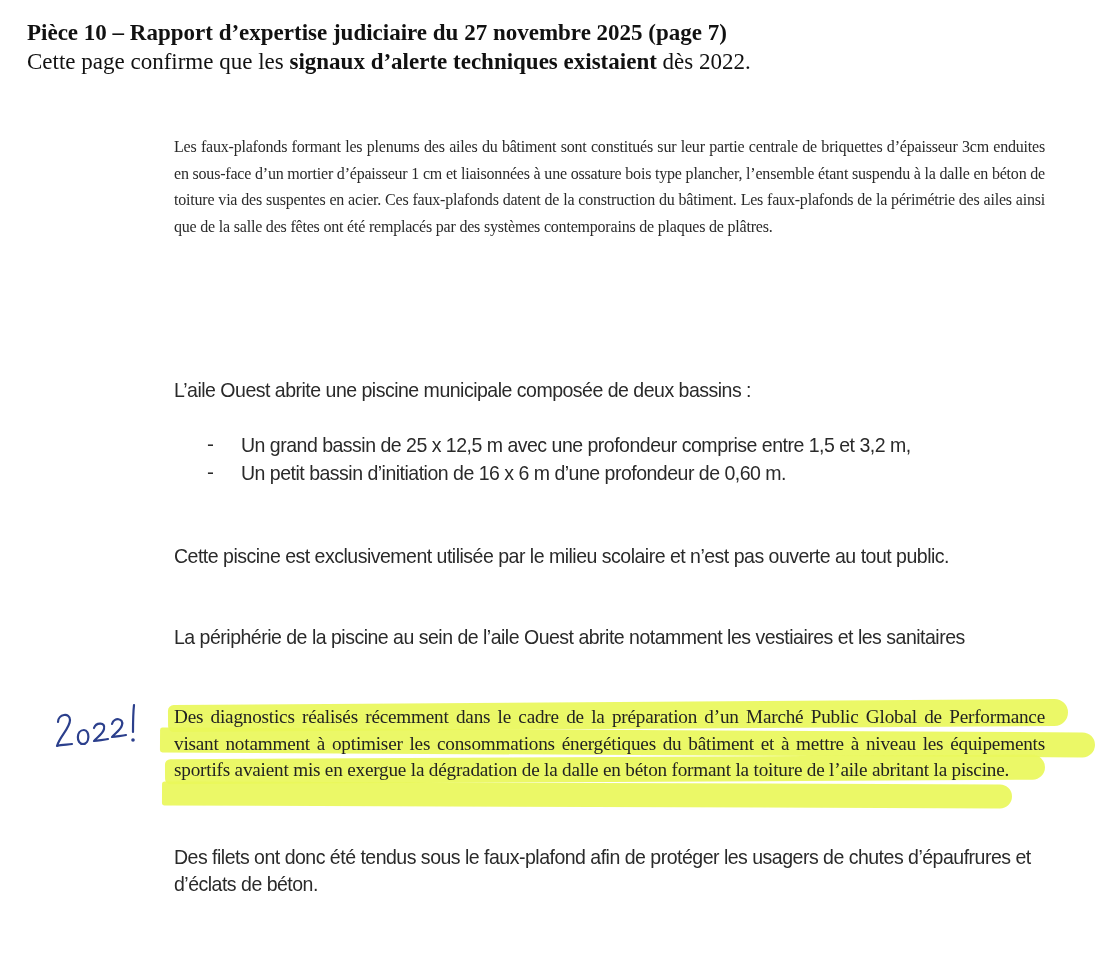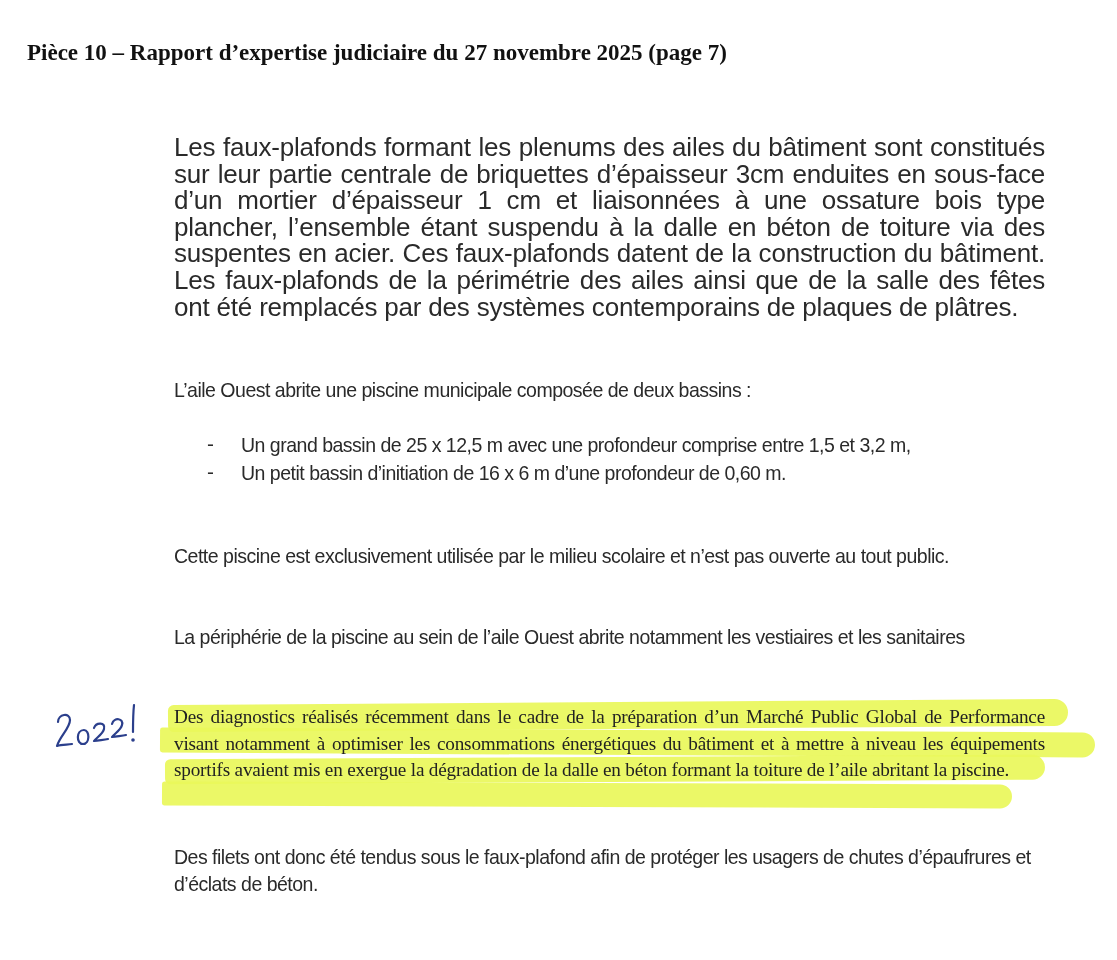--- a/index.html
+++ b/index.html
@@ -16,38 +16,37 @@
     }
     .header {
       position: absolute;
       left: 27px;
       top: 18px;
       width: 1080px;
       font-family: "Liberation Serif", "DejaVu Serif", serif;
       font-size: 23px;
       line-height: 29px;
       color: #111;
-      margin-top: 20px;
     }
     .header .title {
       font-weight: bold;
       white-space: nowrap;
     }
     .header .subtitle {
       white-space: nowrap;
     }
     .header .subtitle b {
       font-weight: bold;
     }
     .para {
       position: absolute;
       left: 174px;
       width: 871px;
-      font-family: Liberation Sans, sans-serif;
-      font-size: 26px;
+      font-family: Liberation Serif, serif;
+      font-size: 16px;
       line-height: 26.6px;
       color: #2a2a2a;
       letter-spacing: -0.2px;
     }
     .para.justify {
       text-align: justify;
       text-align-last: left;
     }
     .para.condensed {
       font-family: "Liberation Sans", "DejaVu Sans", sans-serif;
@@ -123,20 +122,21 @@
       width: 100%;
       height: 100%;
       overflow: visible;
     }
   </style>
 </head>
 <body>
 
 <div class="header">
   <div class="title">Pièce 10 – Rapport d’expertise judiciaire du 27 novembre 2025 (page 7)</div>
+  <div class="subtitle"><span>Cette page confirme que les </span><b>signaux d’alerte techniques existaient</b><span> dès 2022.</span></div>
 </div>
 
 <div>
 
   <div class="para justify" style="top:134px;">Les faux-plafonds formant les plenums des ailes du bâtiment sont constitués sur leur partie centrale de briquettes d’épaisseur 3cm enduites en sous-face d’un mortier d’épaisseur 1 cm et liaisonnées à une ossature bois type plancher, l’ensemble étant suspendu à la dalle en béton de toiture via des suspentes en acier. Ces faux-plafonds datent de la construction du bâtiment. Les faux-plafonds de la périmétrie des ailes ainsi que de la salle des fêtes ont été remplacés par des systèmes contemporains de plaques de plâtres.</div>
 
   <div class="para condensed" style="top:377px;">L’aile Ouest abrite une piscine municipale composée de deux bassins :</div>
 
   <ul class="list" style="top:432px;">
     <li>

